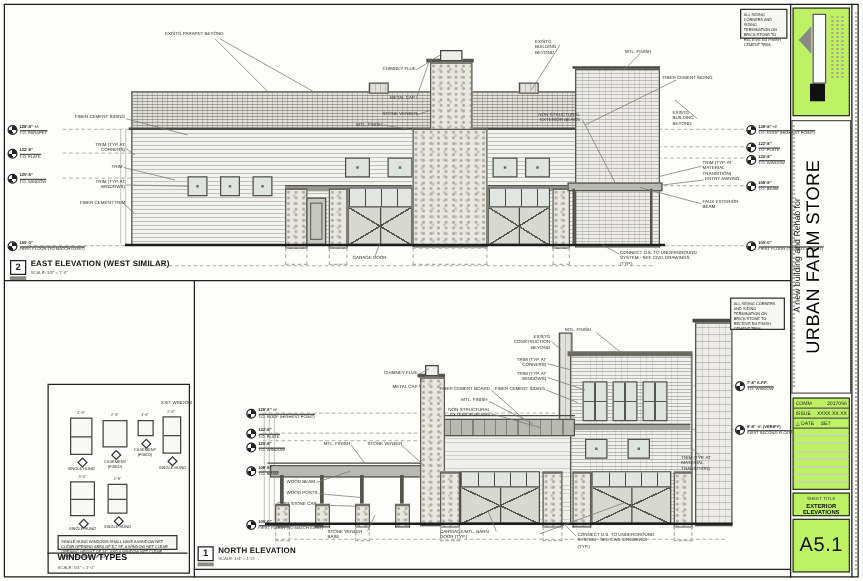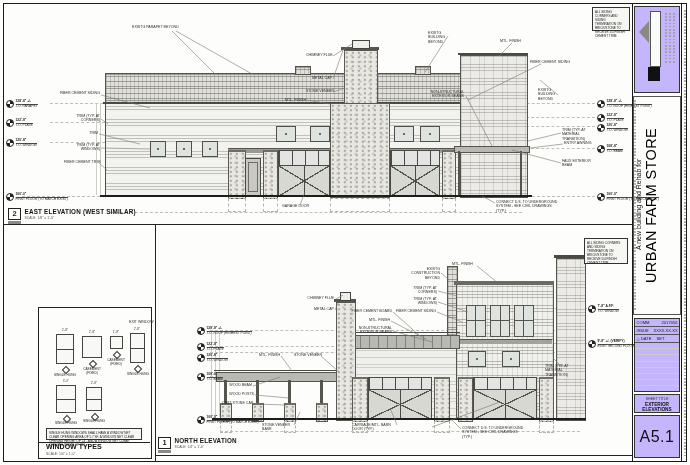--- a/index.html
+++ b/index.html
@@ -52,21 +52,21 @@
   .dt-name{font-size:6.3px;font-weight:bold;color:#111;letter-spacing:.2px;}
   .dt-scale{font-size:3.4px;color:#555;margin-top:1.2px;}
   .notebox{position:absolute;border:.9px solid #333;background:#f6f6f3;font-size:3.1px;line-height:1.3;padding:2px;color:#222;box-sizing:border-box;}
   
   .wt-win{position:absolute;border:1.5px solid #45453f;background:#f8f8f6;box-sizing:border-box;}
   .wt-rail{position:absolute;left:0;right:0;top:50%;height:1px;background:#45453f;}
   .diamond{position:absolute;width:4px;height:4px;border:.7px solid #333;transform:rotate(45deg);background:#fff;}
   .wt-dim{position:absolute;font-size:3.2px;color:#444;text-align:center;}
   .wt-lab{position:absolute;font-size:3.2px;color:#222;text-align:center;line-height:1.2;}
   
-  .tb-box{position:absolute;border:.9px solid #333;box-sizing:border-box;background:#c4b5fd;}
+  .tb-box{position:absolute;border:.9px solid #333;box-sizing:border-box;background:#bef264;}
   .trow{display:flex;border-bottom:.6px solid #aaa;font-size:4.1px;height:7px;align-items:center;}
   .trow .k{flex:0 0 17px;padding-left:1.5px;color:#222;}
   .trow .v{flex:1;text-align:right;padding-right:1.5px;color:#222;}
   .trow.emp{height:5.2px;border-bottom:.5px solid #ccc;}
   .proj{position:absolute;left:633px;top:96px;width:48px;height:219px;border:.6px solid #555;box-sizing:border-box;
         display:block;writing-mode:vertical-rl;transform:rotate(180deg);text-align:center;}
   .proj .small{font-size:7px;color:#111;margin:2px 1px 0 0;}
   .proj .big{font-size:14.5px;color:#000;letter-spacing:.4px;margin-right:1px;}
   .tinytext{position:absolute;width:2px;background-image:repeating-linear-gradient(180deg,#9a9a94 0 1.6px,transparent 1.6px 3.2px);opacity:.75;}
   .logo-tri{position:absolute;width:0;height:0;border-top:11px solid transparent;border-bottom:11px solid transparent;border-right:10px solid #8a8a84;}

